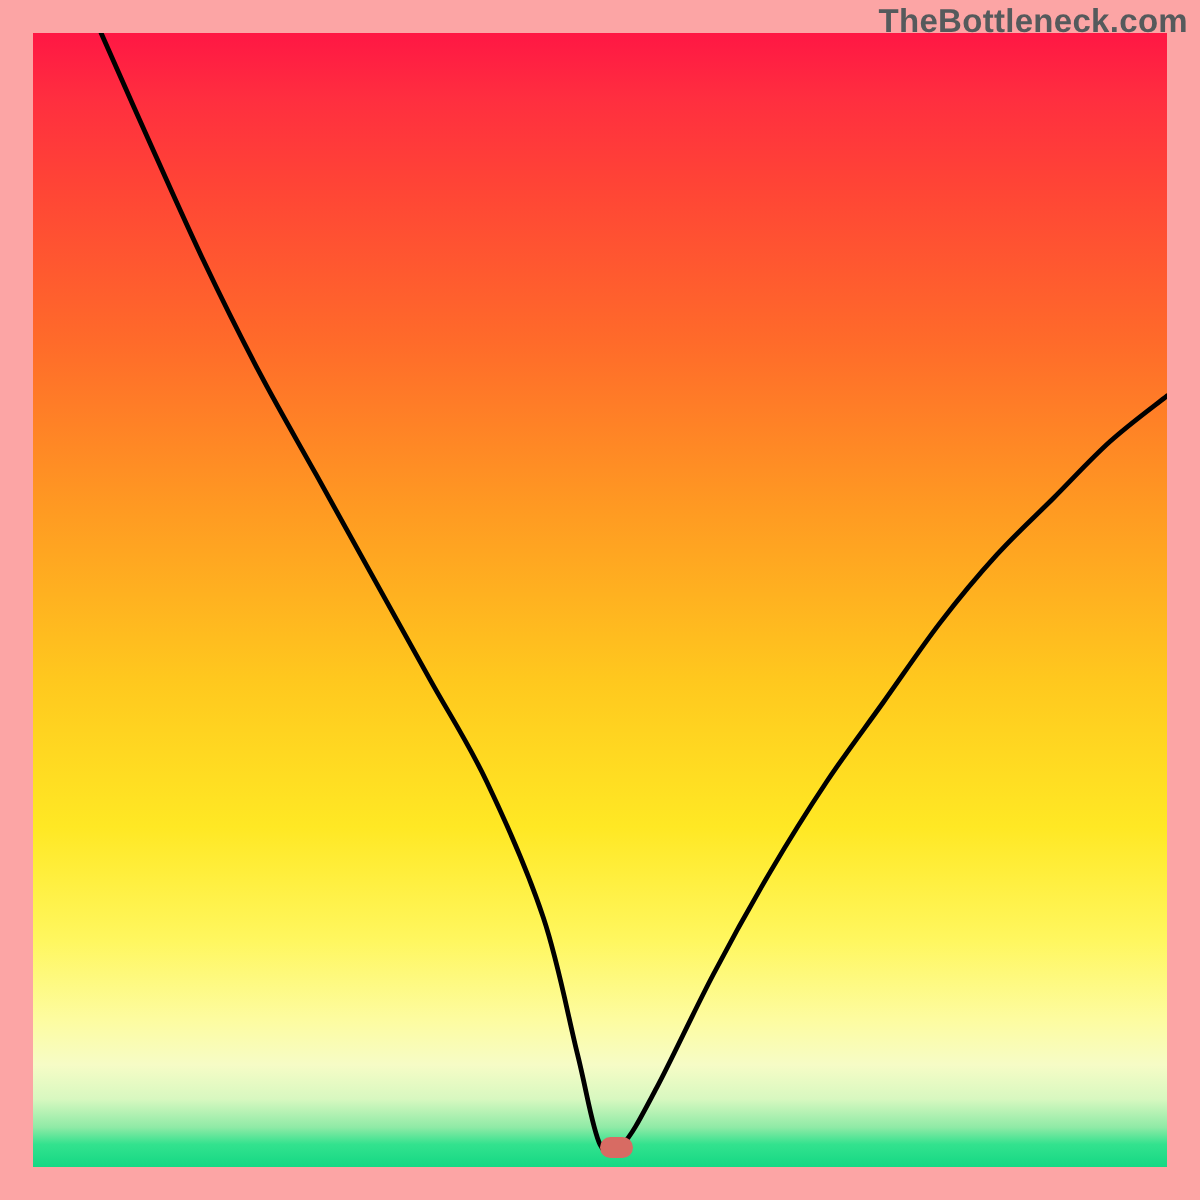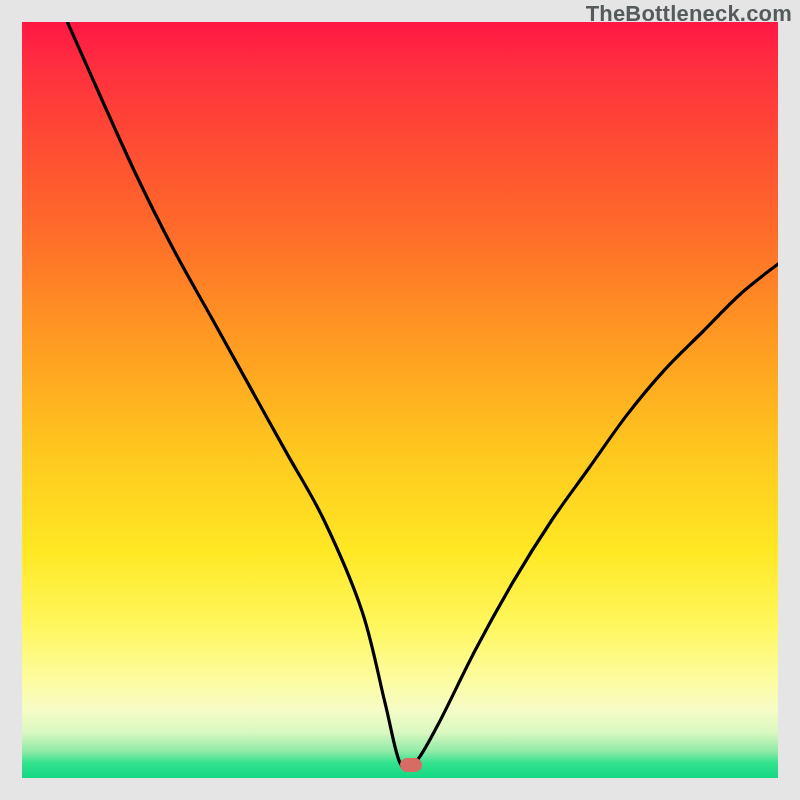--- a/index.html
+++ b/index.html
@@ -8,21 +8,21 @@
     width: 800px;
     height: 800px;
     overflow: hidden;
     font-family: Arial, Helvetica, sans-serif;
     background: #000;
   }
   .frame {
     width: 800px;
     height: 800px;
     position: relative;
-    background: #e5e5e5;
+    background: #fca5a5;
   }
   .plot-area {
     position: absolute;
     left: 22px;
     top: 22px;
     width: 756px;
     height: 756px;
     overflow: hidden;
   }
   .gradient-bg {

